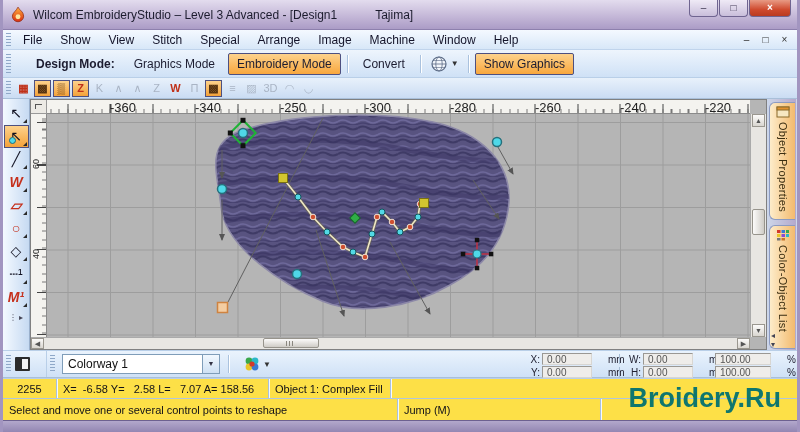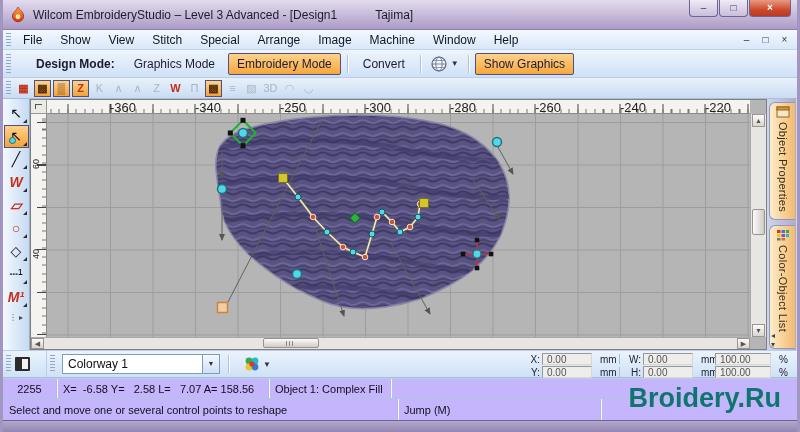--- a/index.html
+++ b/index.html
@@ -110,25 +110,25 @@
   .combo .val{flex:1;font-size:12px;color:#111;padding:2px 0 0 5px;}
   .combo .cbtn{width:17px;background:linear-gradient(#f2f8fe,#cfe1f4);border-left:1px solid #7f9db9;
     font-size:7px;color:#334;text-align:center;line-height:18px;}
   .palbtn{display:flex;align-items:center;margin-left:8px;padding:2px 3px;}
   .palbtn .caret{font-size:8px;color:#333;margin-left:3px;}
   .xform{position:absolute;right:4px;top:2px;display:flex;flex-direction:column;gap:1px;}
   .xrow{display:flex;align-items:center;height:12px;font-size:10px;color:#223;}
   .xrow .lab{width:16px;text-align:right;margin-right:2px;}
   .xrow .fld{width:50px;height:12px;background:#efedea;border:1px solid;border-color:#9a9894 #d8d6d2 #d8d6d2 #9a9894;
     font-size:10px;color:#555;text-align:left;padding:0 0 0 4px;line-height:11px;}
-  .xrow .unit{width:22px;padding-left:8px;}
+  .xrow .unit{width:22px;padding-left:16px;text-align:center;}
   .xrow .pfld{width:56px;}
   .xsep{width:1px;height:10px;background:#a7bdd6;margin:0 5px;}
   
-  .sb{display:flex;background:#c4b5fd;font-size:11px;color:#101018;align-items:stretch;}
+  .sb{display:flex;background:#fde047;font-size:11px;color:#101018;align-items:stretch;}
   .sb1{height:20px;border-top:1px solid #b9cfe8;}
   .sb2{height:22px;border-top:1px solid #b0c6de;}
   .sbcell{border-right:1px solid #a9c0dc;box-shadow:1px 0 0 #f4f9ff;display:flex;align-items:center;padding:0 6px;}
   .pre{white-space:pre;}
   .sb1 .c1{width:54px;justify-content:center;}
   .sb1 .c2{width:212px;}
   .sb1 .c3{width:232px;}
   .sb1 .c4{width:122px;}
   .sb1 .c5{flex:1;border-right:none;}
   .sb2 .c1{width:395px;}

